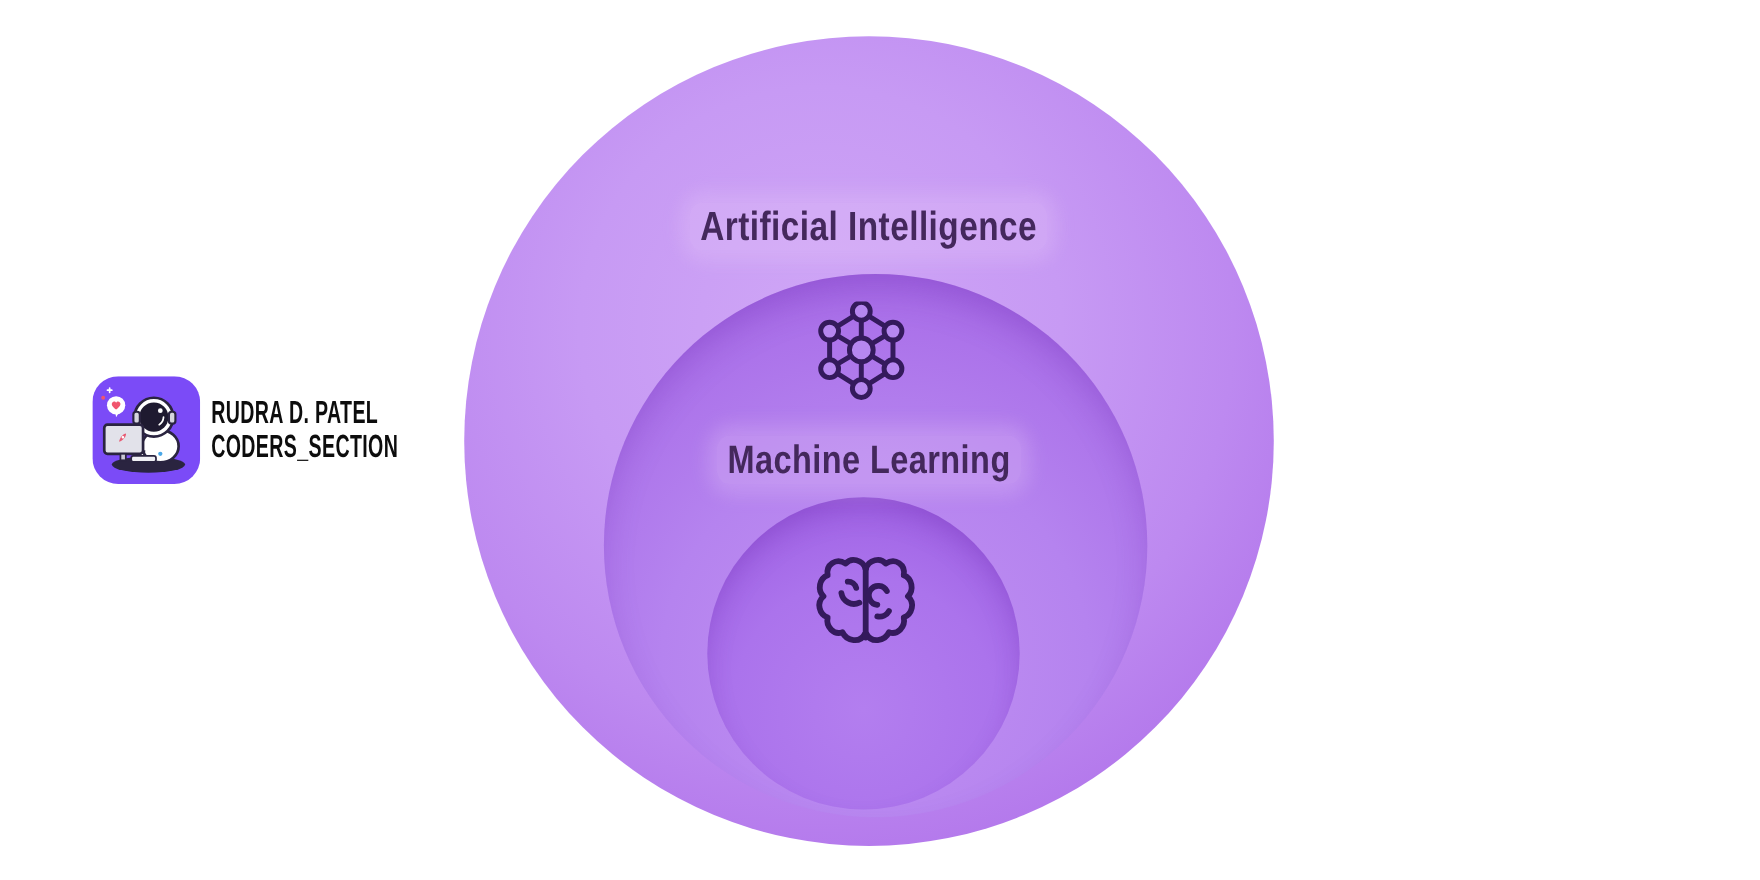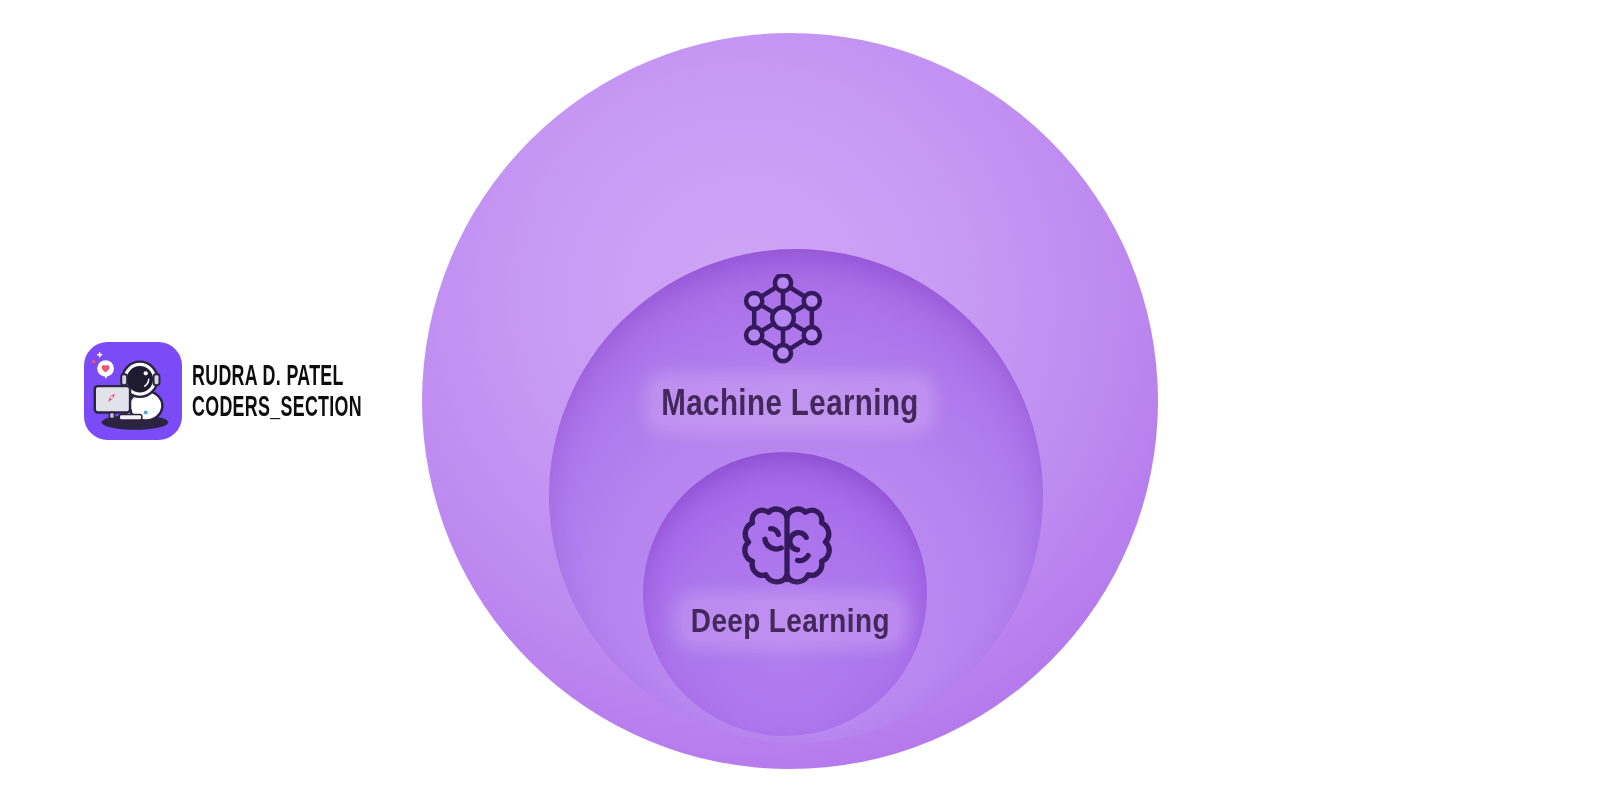--- a/index.html
+++ b/index.html
@@ -42,21 +42,21 @@
     display:inline-block;
     transform:scaleX(0.82);
     letter-spacing:0.5px;
     background:rgba(243,216,250,0.22);
     box-shadow:0 0 18px 10px rgba(243,216,250,0.22);
     border-radius:14px;
     padding:1px 12px;
     white-space:nowrap;
   }
   .label-ai{top:184px;font-size:37px;}
-  .label-ml{top:381px;font-size:36px;text-align:right;}
+  .label-ml{top:396px;font-size:36px;text-align:right;}
   .label-dl{top:600px;font-size:34px;}
   
   .brand{position:absolute;left:84px;top:342px;display:flex;align-items:center;}
   .brand-logo{width:98px;height:98px;}
   .brand-logo svg{display:block;width:100%;height:100%;}
   .brand-text{margin-left:10px;display:flex;flex-direction:column;justify-content:space-between;}
   .brand-line{
     display:inline-block;
     font-size:27px;line-height:31px;font-weight:700;
     color:#0d0d0d;
@@ -99,25 +99,25 @@
         <path d="M50,21 C53,12 64,10 69,16 C78,10 88,17 86,27 C94,30 96,41 90,47 C97,53 94,64 86,67 C88,76 80,84 72,81 C68,90 55,91 51,83 L50,82"></path>
         <path d="M50,20 L50,86"></path>
         <path d="M27,44 A12,12 0 0 0 44,53"></path>
         <path d="M33,33 A8,8 0 0 1 41,39"></path>
         <path d="M70,42 A9,9 0 1 0 61,55"></path>
         <path d="M61,66 A10,10 0 0 0 72,61"></path>
       </g>
     </svg>
   </div>
 
+  <div class="level-label label-ai">
+    <span>Artificial Intelligence</span>
+  </div>
   <div class="level-label label-ml">
     <span>Machine Learning</span>
-  </div>
-  <div class="level-label label-dl">
-    <span>Deep Learning</span>
   </div>
 </div>
 
 <div class="brand">
   <div class="brand-logo">
     <svg viewBox="0 0 100 100" fill="none">
       <rect x="0" y="0" width="100" height="100" rx="24" fill="#7b4bf7"></rect>
 
       <ellipse cx="52" cy="82" rx="34" ry="7.5" fill="#2a2440"></ellipse>
 

